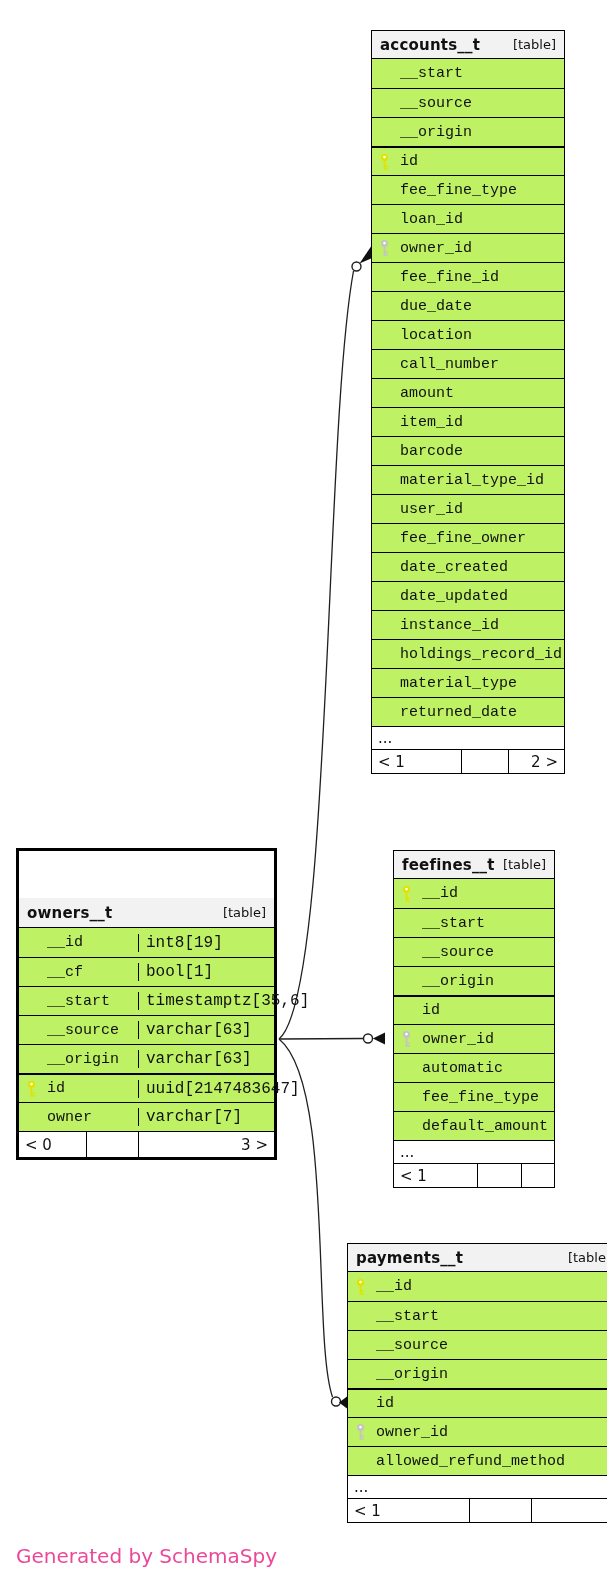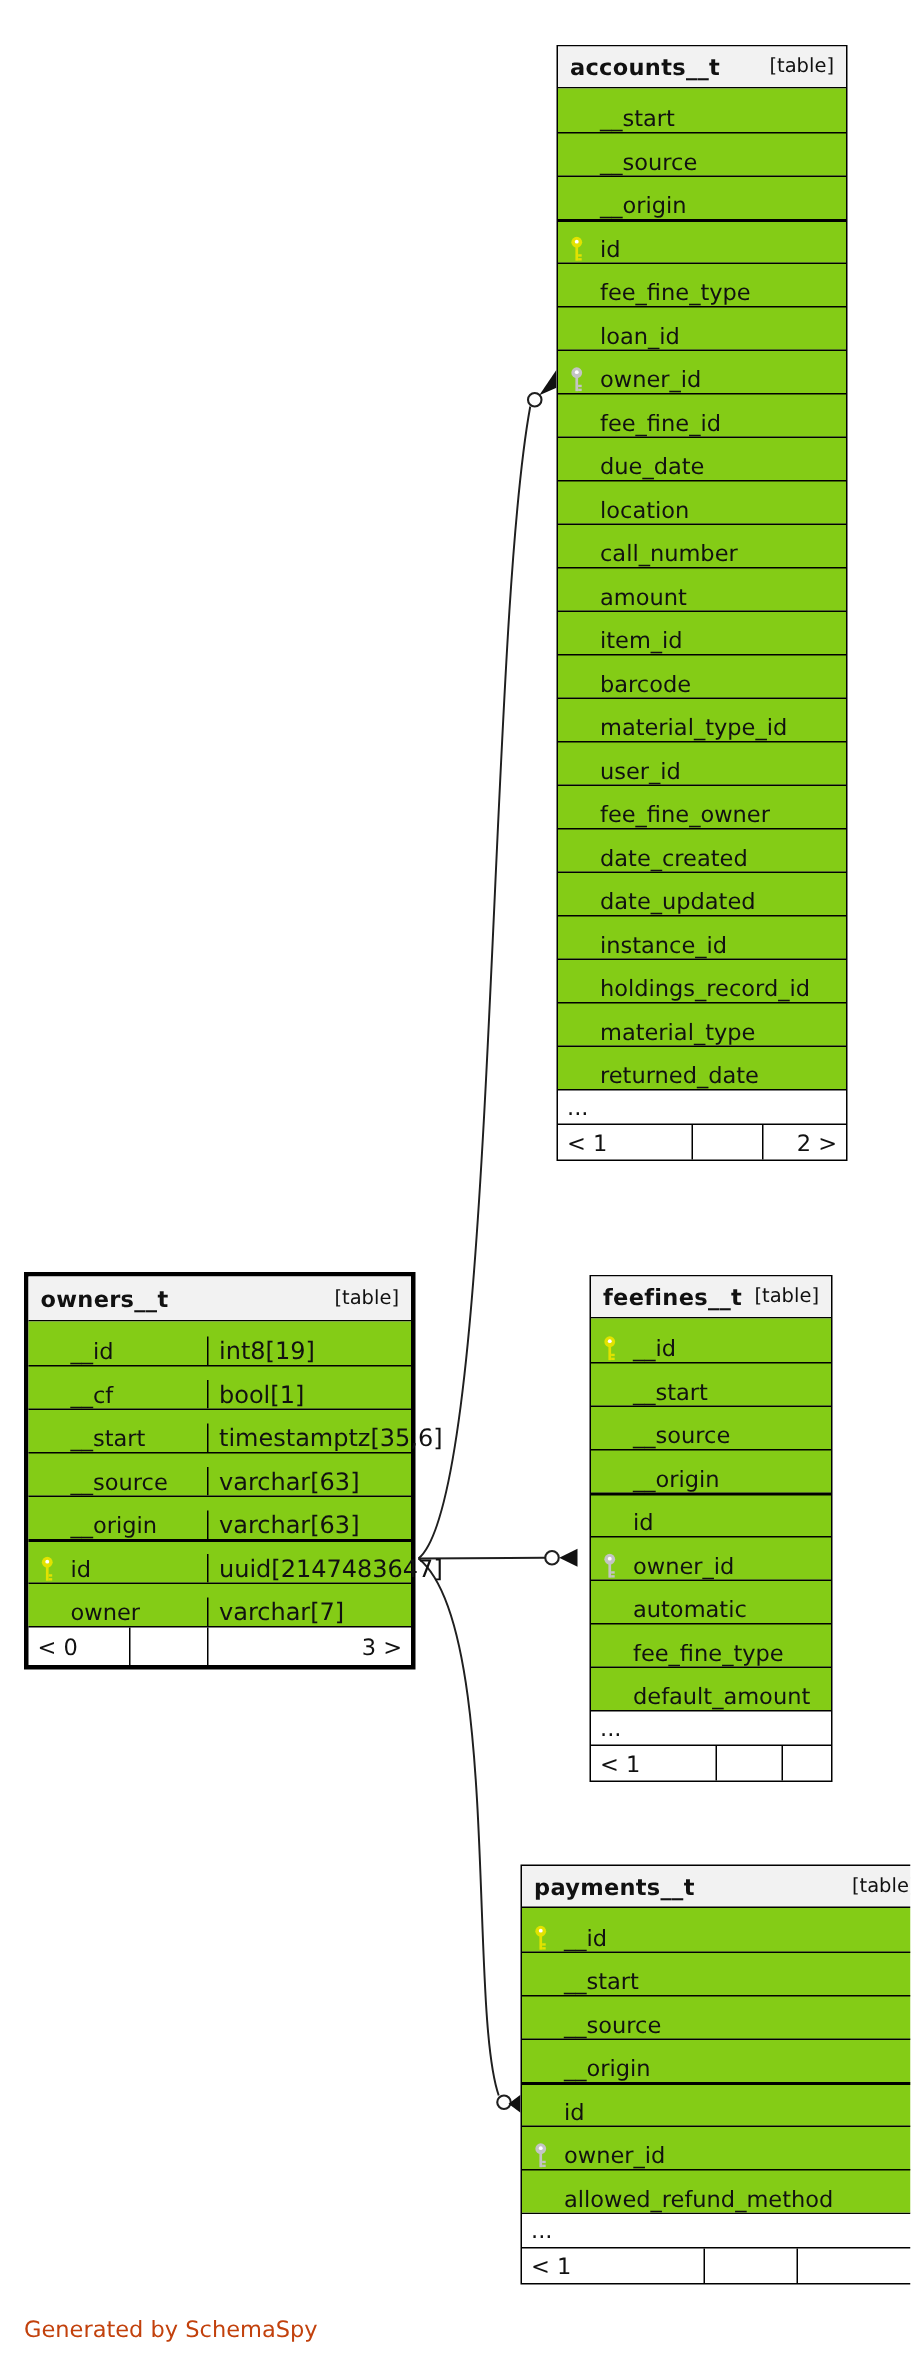--- a/index.html
+++ b/index.html
@@ -19,22 +19,22 @@
   }
   .dbtable.focus{border-width:3px;}
   .thead{
     height:28px;display:flex;align-items:center;justify-content:space-between;
     padding:0 8px;background:var(--header-bg,#f2f2f2);
     border-bottom:1.3px solid #000;
   }
   .tname{font-weight:bold;font-size:15px;letter-spacing:0.2px;}
   .ttag{font-size:13px;}
   .row{
-    position:relative;height:29px;display:flex;align-items:flex-end;
-    border-top:1.3px solid #000;font-size:15px;background:#84cc16;
+    position:relative;height:29px;display:flex;align-items:center;
+    border-top:1.3px solid #000;font-size:15px;background:#bef264;font-family:Liberation Mono, monospace;
   }
   .row:first-child{border-top:none;}
   .row.sep{border-top-width:2.6px;}
   .cell-name{position:relative;display:flex;align-items:center;flex:1;}
   .col-name{padding-left:28px;white-space:nowrap;}
   .keyicon{position:absolute;left:7px;top:50%;transform:translateY(-50%);width:11px;height:17px;display:block;}
   .cell-type{display:flex;align-items:center;border-left:1.3px solid #000;flex:1;}
   .col-type{padding-left:7px;white-space:nowrap;font-size:16px;}
   .has-types .cell-name{flex:0 0 119px;max-width:119px;}
   .ellipsis-row{
@@ -42,27 +42,27 @@
     display:flex;align-items:center;padding-left:6px;
   }
   .tfoot{height:24px;border-top:1.3px solid #000;display:flex;font-size:15px;}
   .tfoot .fcell{display:flex;align-items:center;height:100%;}
   .tfoot .fcell + .fcell{border-left:1.3px solid #000;}
   .tfoot .fcell:first-child{justify-content:flex-start;padding-left:6px;}
   .tfoot .fcell:last-child{justify-content:flex-end;padding-right:6px;flex:1;}
 
   #t-accounts{left:371px;top:10px;width:194px;margin-top:20px;}
   #t-owners{left:16px;top:848px;width:261px;}
-  #t-owners .thead{height:30px;}
+  #t-owners .thead{height:30px;margin-top:47px;}
   #t-owners .tfoot{height:26px;}
   #t-feefines{left:393px;top:850px;width:162px;}
   #t-payments{left:347px;top:1243px;width:273px;}
 
   .credit{
-    position:absolute;left:16px;top:1544px;font-size:15px;color:#c2410c;
+    position:absolute;left:16px;top:1544px;font-size:20px;color:#ec4899;
   }
 </style>
 </head>
 <body>
 
 <div class="canvas">
 
   <svg class="rel-layer" width="607" height="1585" viewBox="0 0 607 1585">
 
     <g>

